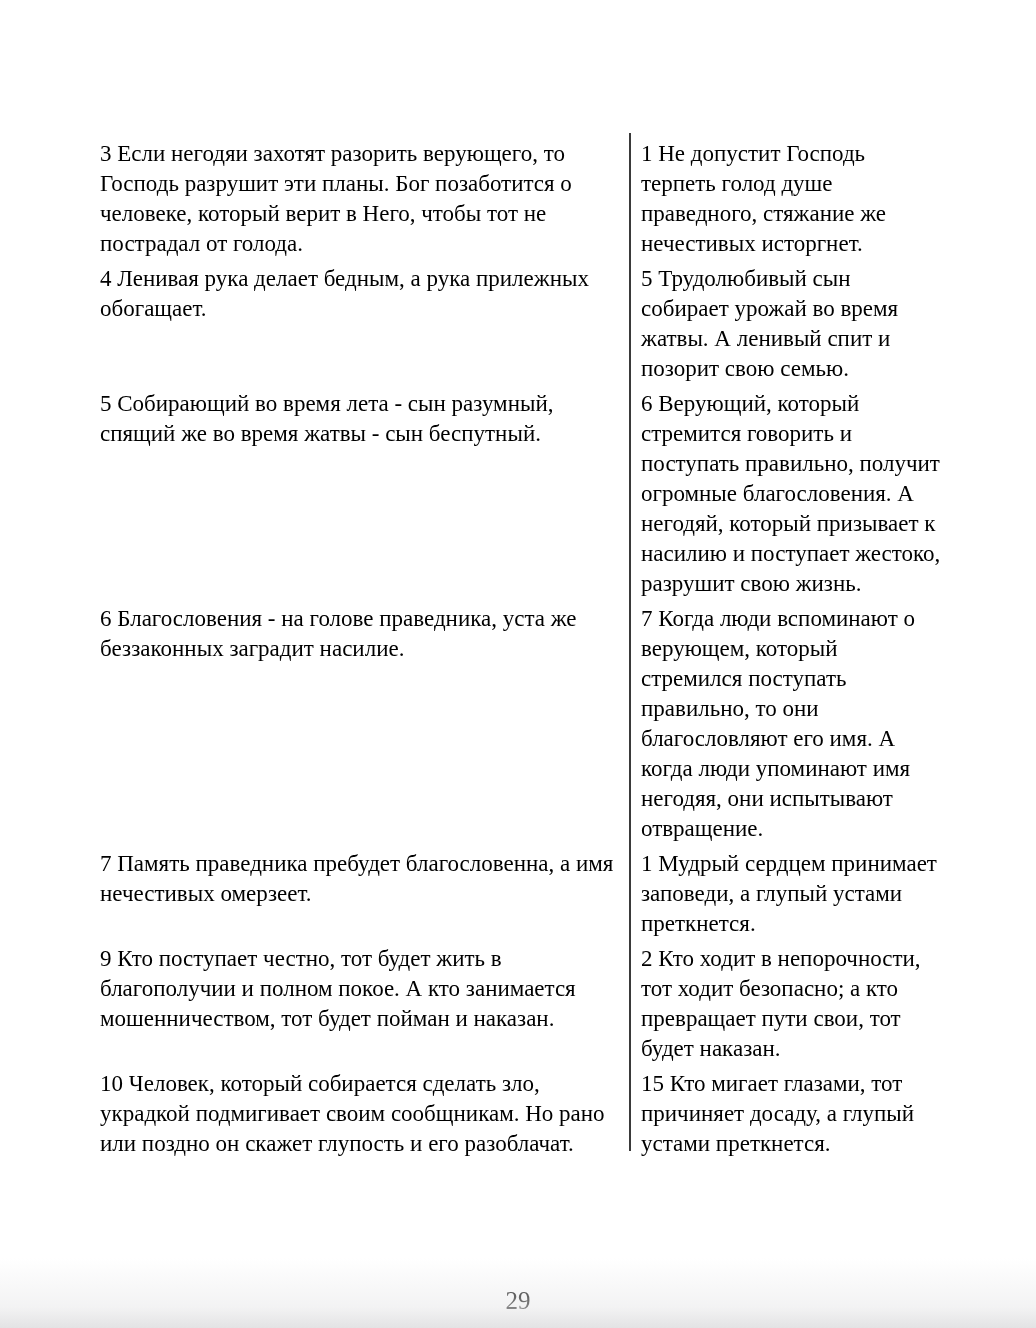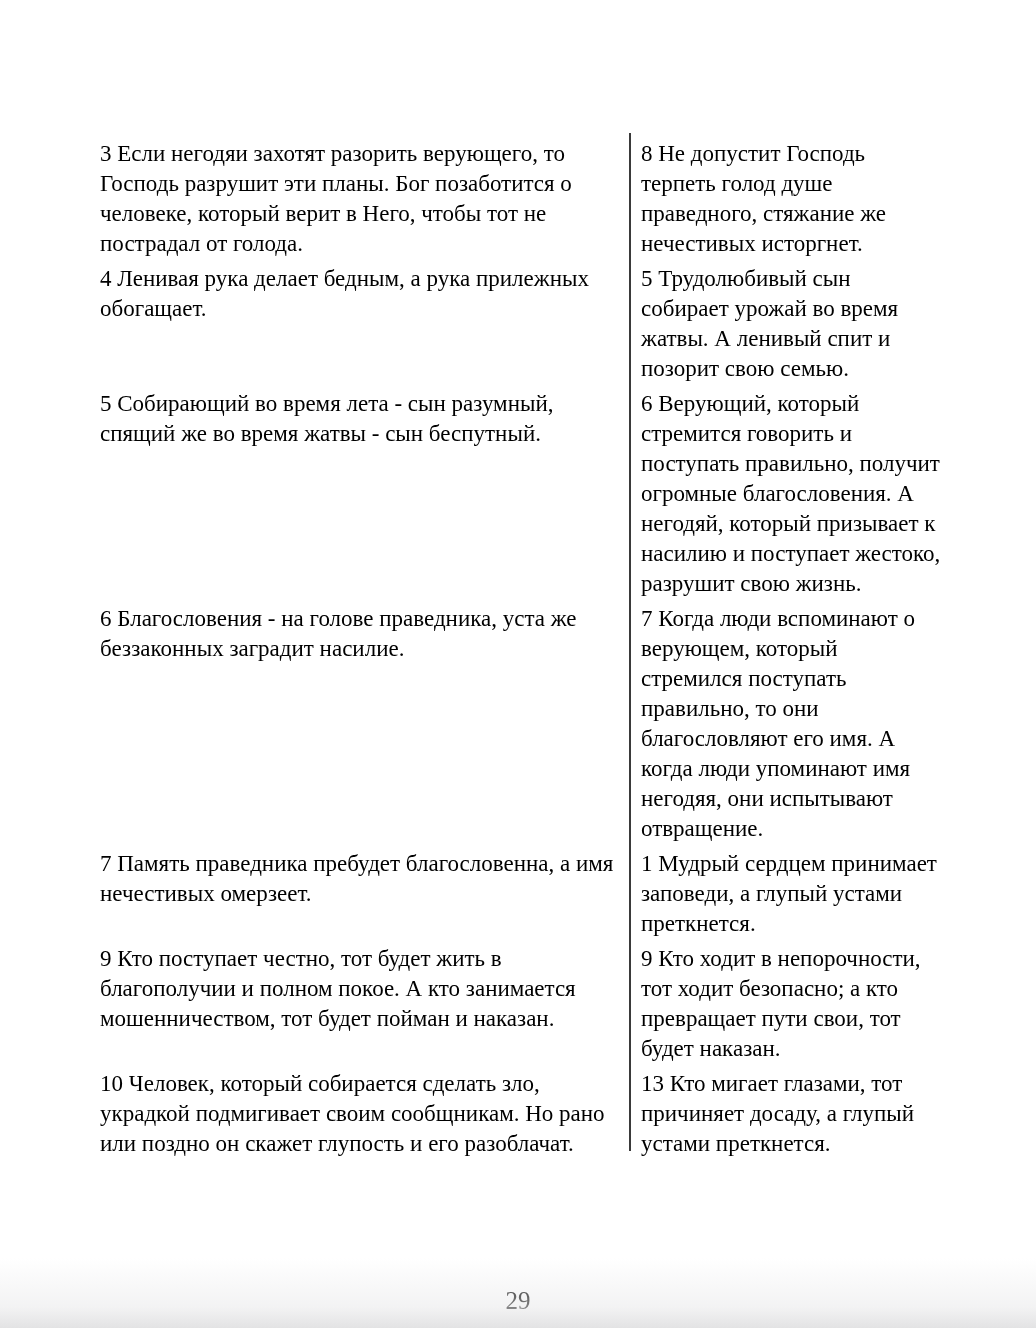--- a/index.html
+++ b/index.html
@@ -62,31 +62,31 @@
   }
 </style>
 </head>
 <body>
 
 <div class="content">
   <div class="divider"></div>
   <div class="verse-grid" id="verse-grid">
 
   <div class="cell left">3 Если негодяи захотят разорить верующего, то Господь разрушит эти планы. Бог позаботится о человеке, который верит в Него, чтобы тот не пострадал от голода.</div>
-      <div class="cell right">8 Не допустит Господь терпеть голод душе праведного, стяжание же нечестивых исторгнет.</div>
+      <div class="cell right">1 Не допустит Господь терпеть голод душе праведного, стяжание же нечестивых исторгнет.</div>
       <div class="cell right">4 Ленивая рука делает бедным, а рука прилежных обогащает.</div>
       <div class="cell left">5 Трудолюбивый сын собирает урожай во время жатвы. А ленивый спит и позорит свою семью.</div>
       <div class="cell right">5 Собирающий во время лета - сын разумный, спящий же во время жатвы - сын беспутный.</div>
       <div class="cell left">6 Верующий, который стремится говорить и поступать правильно, получит огромные благословения. А негодяй, который призывает к насилию и поступает жестоко, разрушит свою жизнь.</div>
       <div class="cell right">6 Благословения - на голове праведника, уста же беззаконных заградит насилие.</div>
       <div class="cell left">7 Когда люди вспоминают о верующем, который стремился поступать правильно, то они благословляют его имя. А когда люди упоминают имя негодяя, они испытывают отвращение.</div>
       <div class="cell right">7 Память праведника пребудет благословенна, а имя нечестивых омерзеет.</div>
       <div class="cell right">1 Мудрый сердцем принимает заповеди, а глупый устами преткнется.</div>
       <div class="cell left">9 Кто поступает честно, тот будет жить в благополучии и полном покое. А кто занимается мошенничеством, тот будет пойман и наказан.</div>
-      <div class="cell right">9 Кто ходит в непорочности, тот ходит безопасно; а кто превращает пути свои, тот будет наказан.</div>
+      <div class="cell right">2 Кто ходит в непорочности, тот ходит безопасно; а кто превращает пути свои, тот будет наказан.</div>
       <div class="cell left">10 Человек, который собирается сделать зло, украдкой подмигивает своим сообщникам. Но рано или поздно он скажет глупость и его разоблачат.</div>
-      <div class="cell right">13 Кто мигает глазами, тот причиняет досаду, а глупый устами преткнется.</div>
+      <div class="cell right">15 Кто мигает глазами, тот причиняет досаду, а глупый устами преткнется.</div>
     </div>
 </div>
 
 <div class="page-number">29</div>
 
 <div class="bottom-shade"></div>
 
 </body></html>

